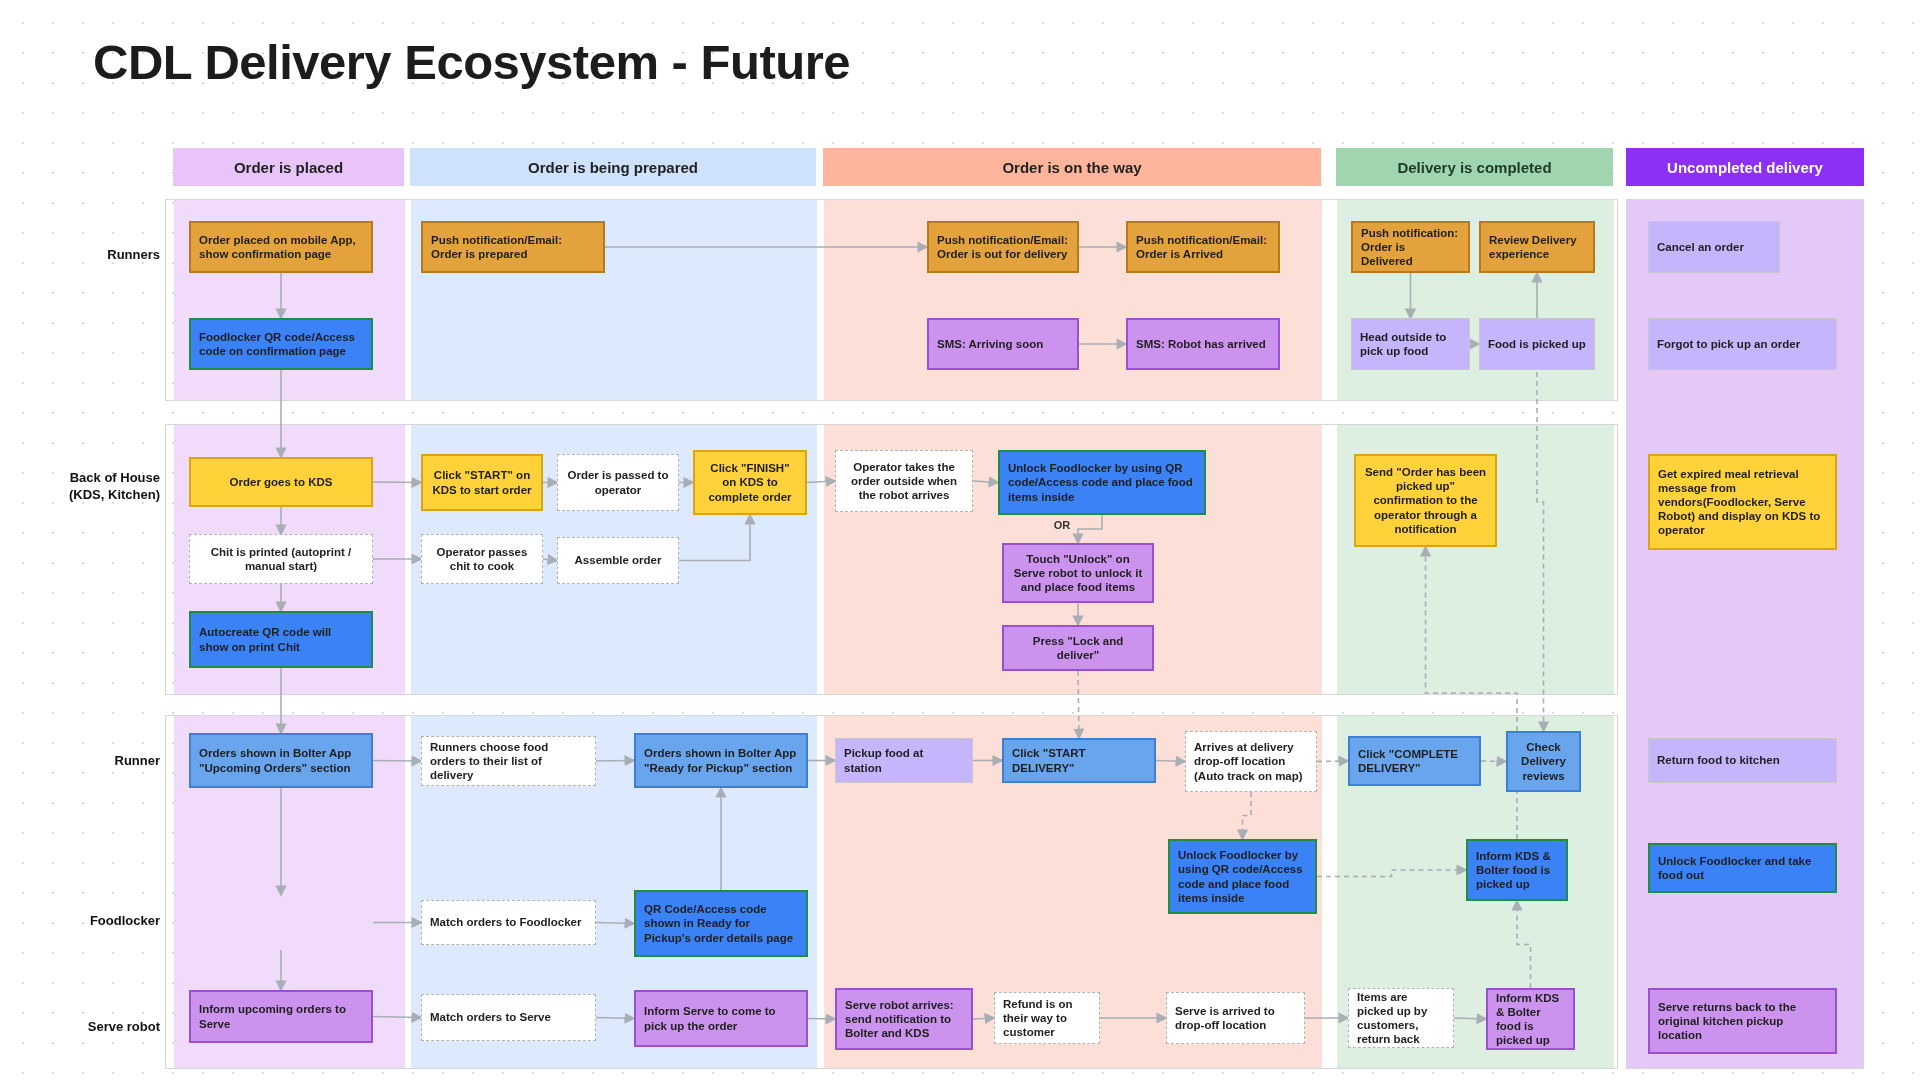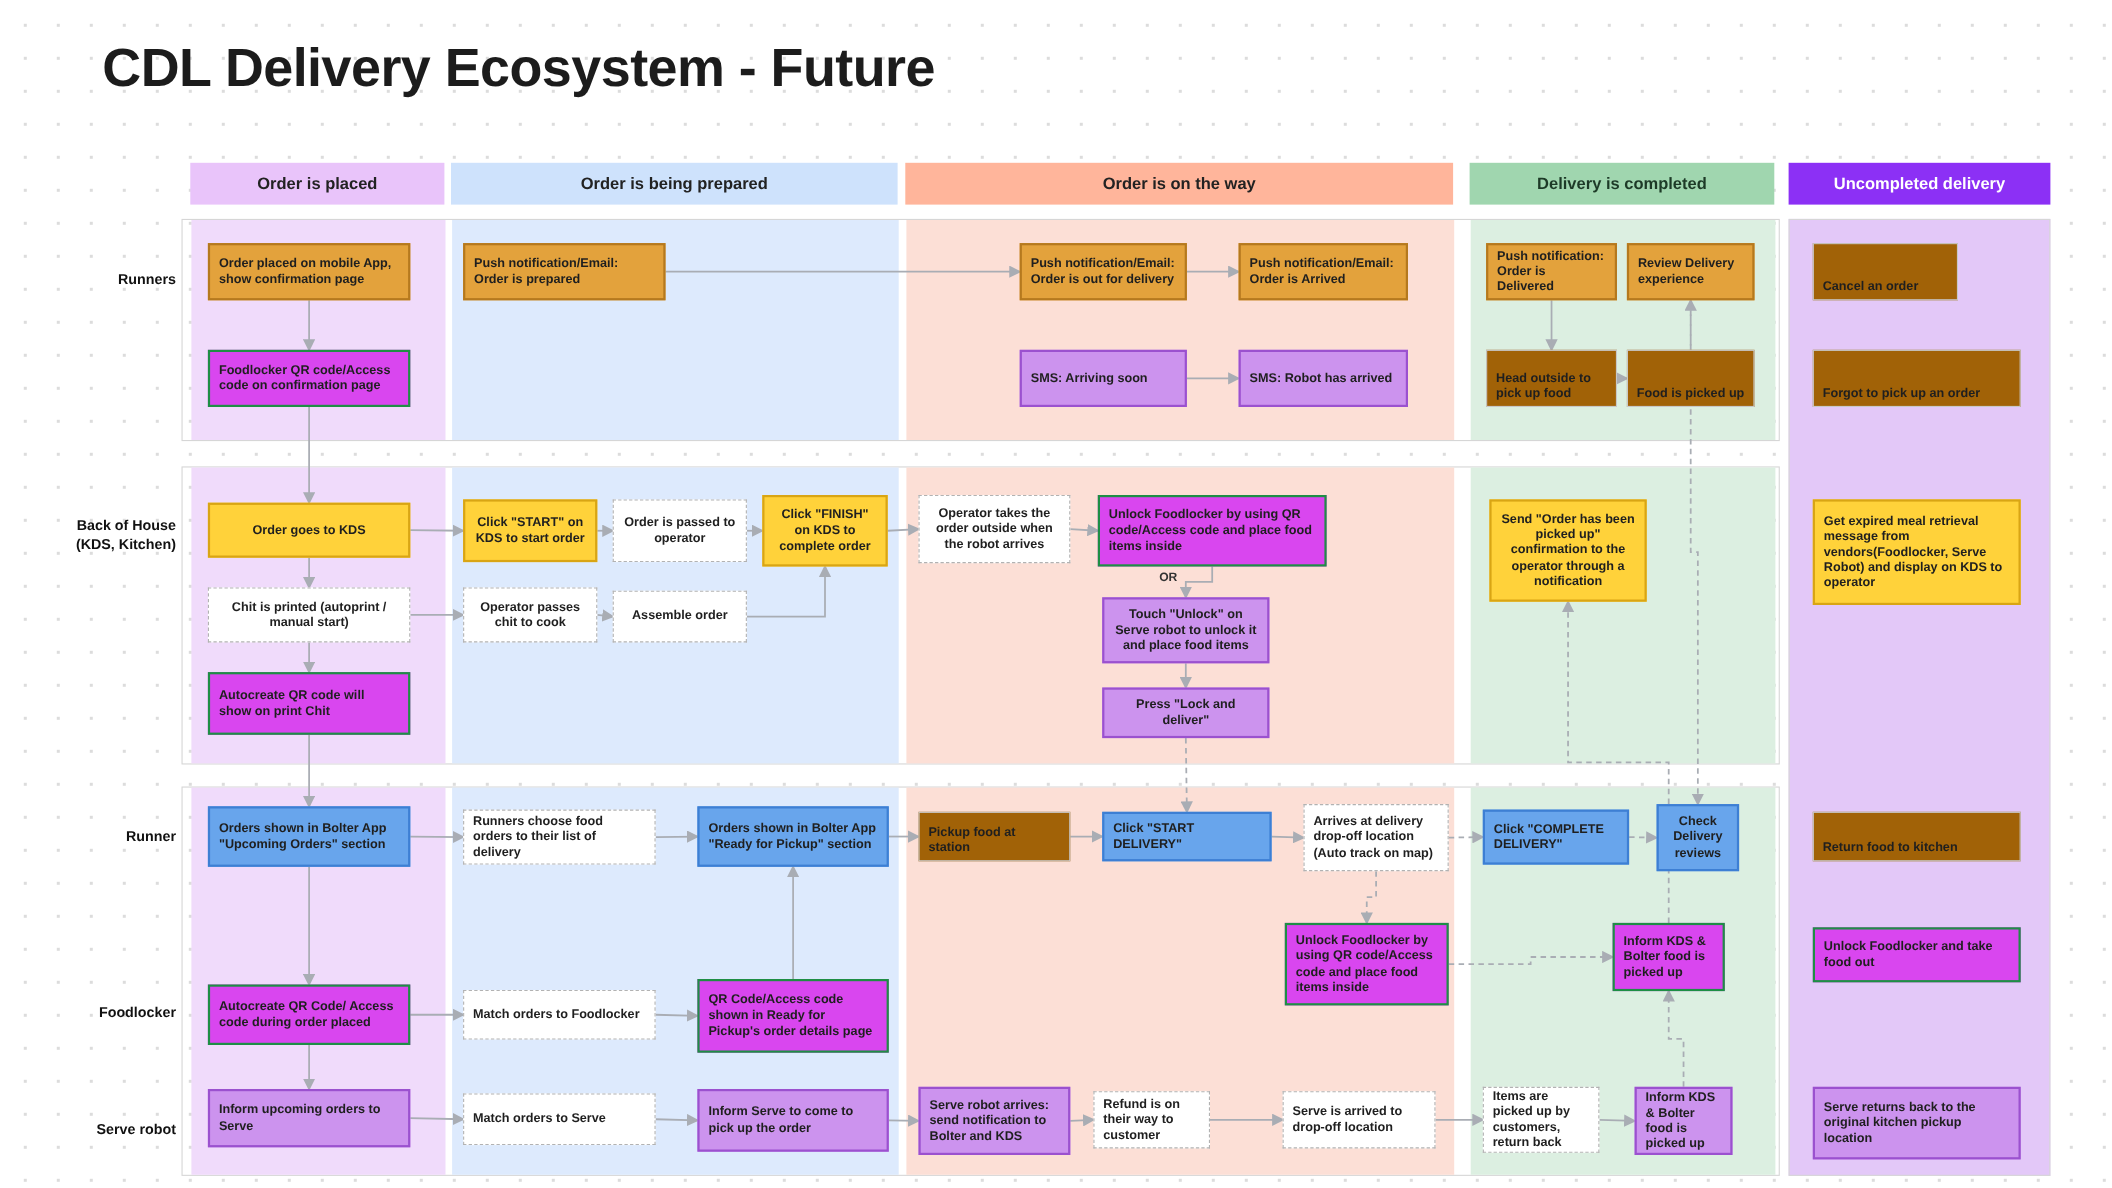--- a/index.html
+++ b/index.html
@@ -25,25 +25,25 @@
     position:absolute; left:38px; width:122px; text-align:right; font-size:13px;
     font-weight:700; color:#111; transform:translateY(-50%); line-height:1.3; z-index:3;
   }
   #edges { position:absolute; left:0; top:0; z-index:2; pointer-events:none; }
   .node {
     position:absolute; z-index:3; display:flex; align-items:center;
     justify-content:flex-start; text-align:left; padding:4px 8px;
     font-size:11.5px; font-weight:700; line-height:1.22; color:#1f1f1f;
   }
   .node.orange   { background:#E3A23C; border:2px solid #B5791E; }
-  .node.green    { background:#d946ef; border:2px solid #1E8E45; }
+  .node.green    { background:#3b82f6; border:2px solid #1E8E45; }
   .node.yellow   { background:#FFD23A; border:2px solid #D9A514; }
   .node.purple   { background:#CC93EE; border:2px solid #9B51CF; }
   .node.blue     { background:#68A5EC; border:2px solid #3D7FD4; }
-  .node.white    { background:#a16207; border:1px solid #c8c8c8; justify-content:center; text-align:center;align-items:flex-end; }
+  .node.white    { background:#c4b5fd; border:1px solid #c8c8c8; justify-content:center; text-align:center; }
   .node.whitedash{ background:#ffffff; border:1px dashed #b2b2b2; justify-content:center; text-align:center; }
   .node.align-left   { justify-content:flex-start !important; text-align:left !important; }
   .node.align-center { justify-content:center !important; text-align:center !important; }
   .or-label {
     position:absolute; left:1040px; top:519px; width:44px; text-align:center;
     font-size:11px; font-weight:700; color:#333; z-index:3;
   }
 </style>
 </head>
 <body>
@@ -256,23 +256,20 @@
     </div>
     <div class="node green" style="left: 1466px; top: 839px; width: 102px; height: 62px;">
       <span style="width: 100%;">Inform KDS &amp; Bolter food is picked up</span>
     </div>
     <div class="node white align-left" style="left: 1648px; top: 738px; width: 189px; height: 45px;">
       <span style="width: 100%;">Return food to kitchen</span>
     </div>
     <div class="node green" style="left: 1648px; top: 843px; width: 189px; height: 50px;">
       <span style="width: 100%;">Unlock Foodlocker and take food out</span>
     </div>
-    <div class="node green" style="left: 189px; top: 895px; width: 184px; height: 55px;">
-      <span style="width: 100%;">Autocreate QR Code/ Access code during order placed</span>
-    </div>
     <div class="node whitedash align-left" style="left: 421px; top: 900px; width: 175px; height: 45px;">
       <span style="width: 100%;">Match orders to Foodlocker</span>
     </div>
     <div class="node green" style="left: 634px; top: 890px; width: 174px; height: 67px;">
       <span style="width: 100%;">QR Code/Access code shown in Ready for Pickup's order details page</span>
     </div>
     <div class="node purple" style="left: 189px; top: 990px; width: 184px; height: 53px;">
       <span style="width: 100%;">Inform upcoming orders to Serve</span>
     </div>
     <div class="node whitedash align-left" style="left: 421px; top: 994px; width: 175px; height: 47px;">

